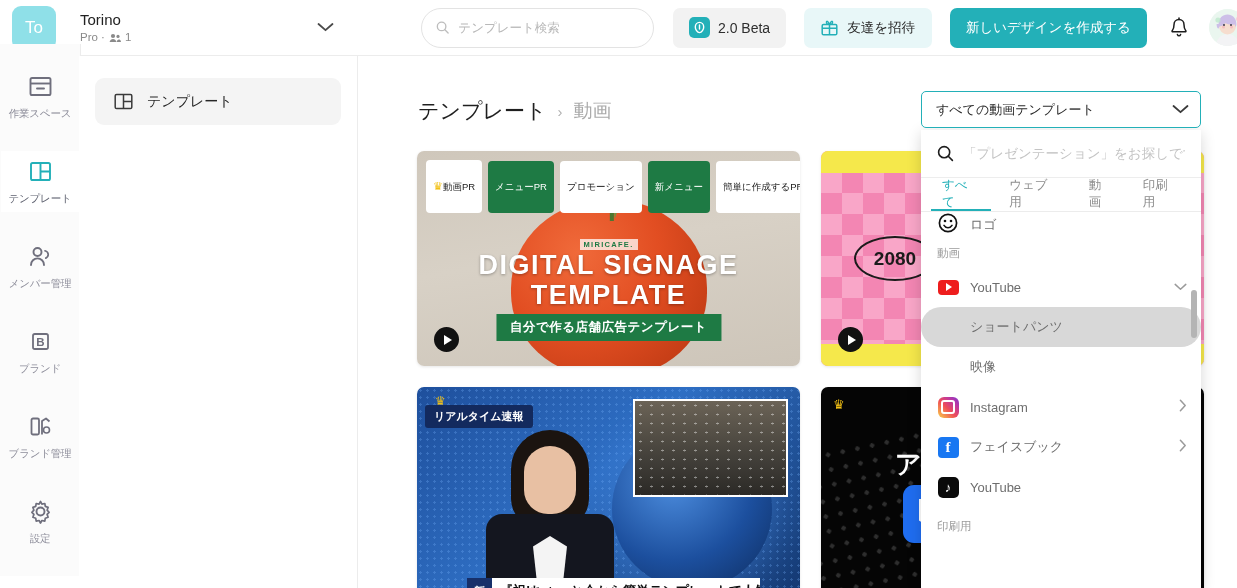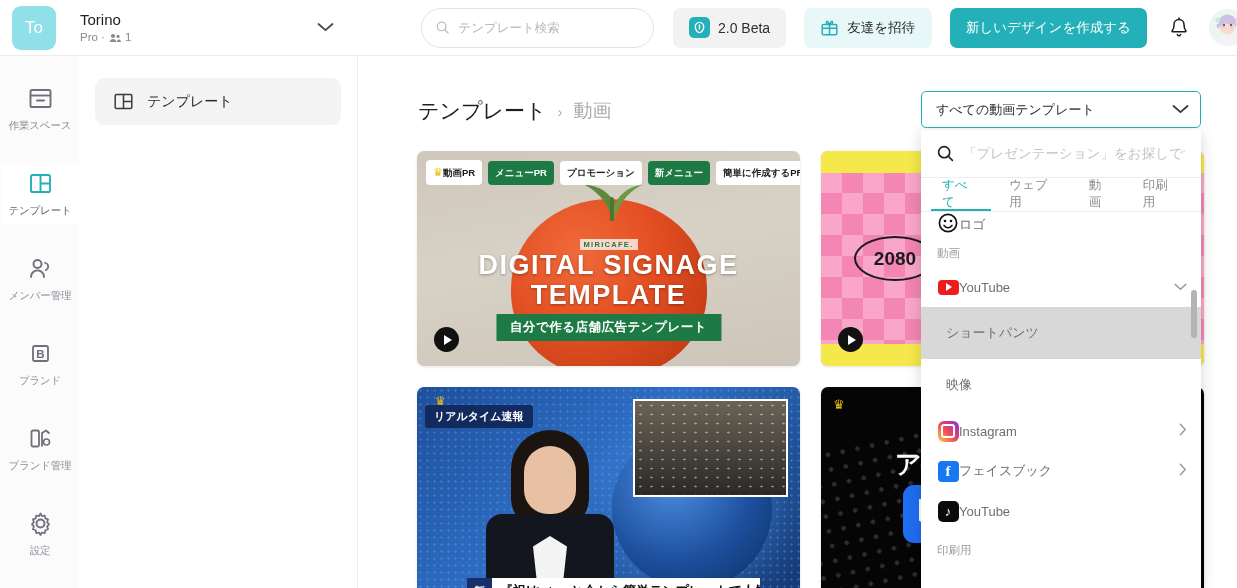--- a/index.html
+++ b/index.html
@@ -73,21 +73,21 @@
   }
   #bell { margin-left: 22px; flex: none; cursor: pointer; display:flex; }
   #avatar {
     margin-left: 20px; margin-right: 12px; width: 37px; height: 37px;
     border-radius: 50%; flex: none; overflow: hidden; cursor: pointer;
     background: #eef7f2; position: relative;
   }
 
   
   #rail {
-    position: absolute; top: 56px; left: 0; width: 81px; height: 532px;
+    position: absolute; top: 44px; left: 0; width: 81px; height: 532px;
     background: #fbfbfb; border-right: 1px solid #ececec;
     display: flex; flex-direction: column; align-items: center;
     padding-top: 22px;
   }
   .rail-item {
     width: 79px; height: 72px; display: flex; flex-direction: column;
     align-items: center; justify-content: center; gap: 7px;
     cursor: pointer; margin-bottom: 24px;
   }
   .rail-item .rl { font-size: 10.5px; color: #8d8d9a; letter-spacing: -0.2px; }
@@ -136,21 +136,21 @@
   .play-btn::after {
     content: ""; border-left: 8px solid #fff;
     border-top: 5px solid transparent; border-bottom: 5px solid transparent;
     margin-left: 3px;
   }
   .tagrow {
     position: absolute; top: 9px; left: 9px; right: 6px;
     display: flex; align-items: center; gap: 6px; z-index: 3;
   }
   .tag {
-    font-size: 9.5px; font-weight: bold; padding: 7px 7px; border-radius: 4px;
+    font-size: 9.5px; font-weight: normal; padding: 21px 7px; border-radius: 4px;
     white-space: nowrap; line-height: 10px;
   }
   .tag.white { background: #ffffff; color: #1b1b1b; }
   .tag.green { background: #1e7a44; color: #ffffff; }
   .crown { font-size: 11px; color: #f2c014; }
 
   
   #card1 { background: linear-gradient(170deg,#cfc7bb 0%,#d8d1c6 45%,#cdc5b9 100%); }
   .tomato {
     position: absolute; left: 50%; top: 48px; transform: translateX(-50%);
@@ -336,29 +336,29 @@
   .dd-tab {
     font-size: 12.5px; color: #8c8c8c; padding: 0 11px; cursor: pointer;
     display: flex; align-items: center; border-bottom: 2.5px solid transparent;
   }
   .dd-tab.active { color: #23b0b8; border-bottom-color: #23b0b8; }
   #dd-list { flex: 1; overflow: hidden; position: relative; }
   .dd-sec {
     font-size: 11.5px; color: #9b9b9b; padding: 12px 16px 6px 16px;
   }
   .dd-row {
-    height: 40px; display: flex; align-items: center; 
+    height: 40px; display: flex; align-items: center; gap: 11px;
     padding: 0 14px 0 16px; cursor: pointer; font-size: 13px; color: #6e6e6e;
   }
   .dd-row .ic { width: 22px; height: 22px; flex: none; display:flex; align-items:center; justify-content:center; }
   .dd-row .nm { flex: 1; }
   .dd-row .ch { color: #9a9a9a; font-size: 12px; flex: none; }
   .dd-sub {
-    height: 52px; display: flex; align-items: center; padding-left: 25px;
-    font-size: 13px; color: #6e6e6e; cursor: pointer;
+    height: 40px; display: flex; align-items: center; padding-left: 49px;
+    font-size: 13px; color: #6e6e6e; cursor: pointer; border-radius: 20px;
   }
   .dd-sub.hl { background: #d8d8d8; }
   .dd-row.clip { height: 22px; overflow: hidden; align-items: flex-end; }
   #dd-scroll {
     position: absolute; right: 4px; top: 78px; width: 6px; height: 48px;
     background: #b4b4b4; border-radius: 3px;
   }
   .ic-yt { width:21px;height:15px;background:#ee1d1d;border-radius:4px;display:flex;align-items:center;justify-content:center; }
   .ic-yt::after{content:"";border-left:6px solid #fff;border-top:4px solid transparent;border-bottom:4px solid transparent;margin-left:2px;}
   .ic-ig {

